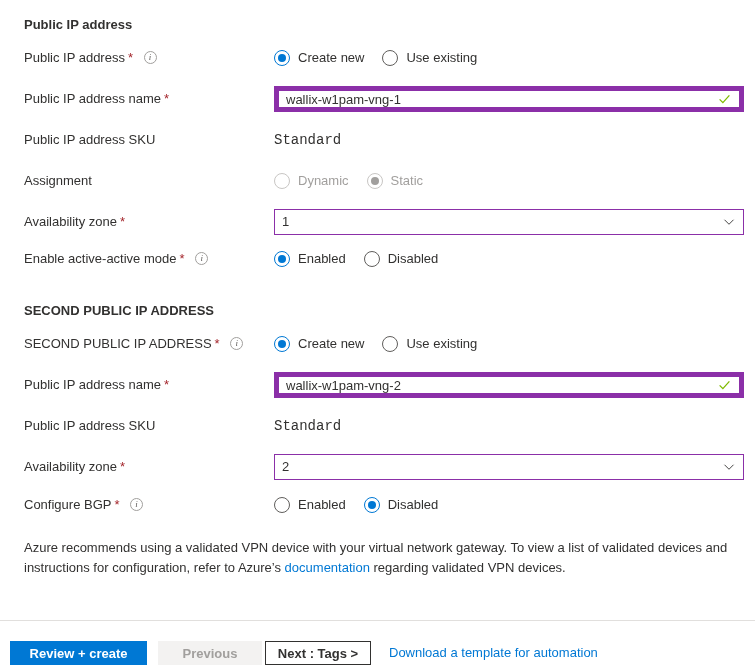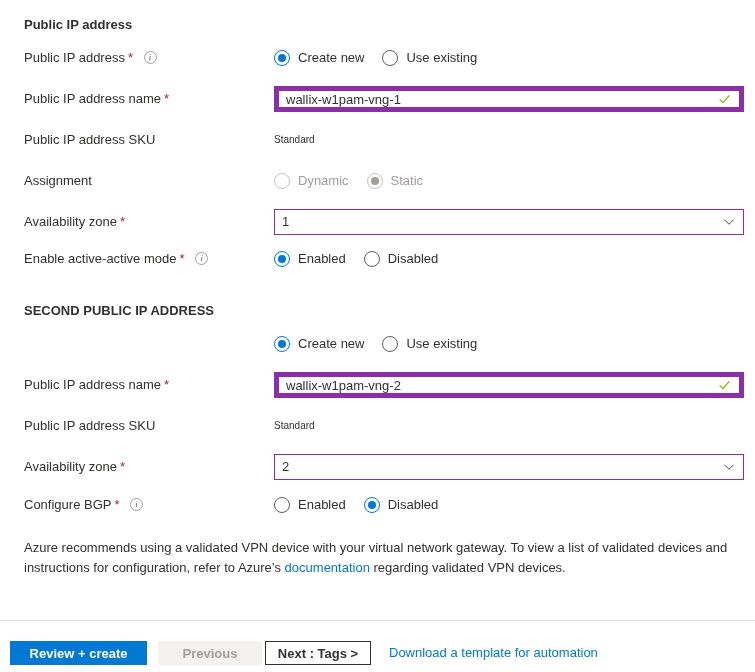--- a/index.html
+++ b/index.html
@@ -202,24 +202,25 @@
     right: 8px;
     top: 50%;
     transform: translateY(-50%);
     width: 12px;
     height: 12px;
     pointer-events: none;
   }
 
   
   .static-value {
-    font-size: 10px;
+    font-size: 14px;
     line-height: 22px;
     color: #323130;
     white-space: nowrap;
+    font-family: Liberation Mono, monospace;
   }
 
   
   .note {
     position: absolute;
     left: 19px;
     top: 538px;
     width: 710px;
     font-size: 13px;
     line-height: 20px;
@@ -390,20 +391,24 @@
             <span class="radio-mark"></span>
             <span class="radio-label">Disabled</span>
           </div>
         </div>
       </div>
     </div>
 
     <div class="section-title" style="top:300px;">SECOND PUBLIC IP ADDRESS</div>
 
     <div class="row" style="top:333px;">
+      <div class="label">
+        <span>SECOND PUBLIC IP ADDRESS</span><span class="req">*</span>
+        <span class="info-icon"></span>
+      </div>
       <div class="field" style="top:0;">
         <div class="radio-group">
           <div class="radio-opt checked">
             <span class="radio-mark"></span>
             <span class="radio-label">Create new</span>
           </div>
           <div class="radio-opt">
             <span class="radio-mark"></span>
             <span class="radio-label">Use existing</span>
           </div>

